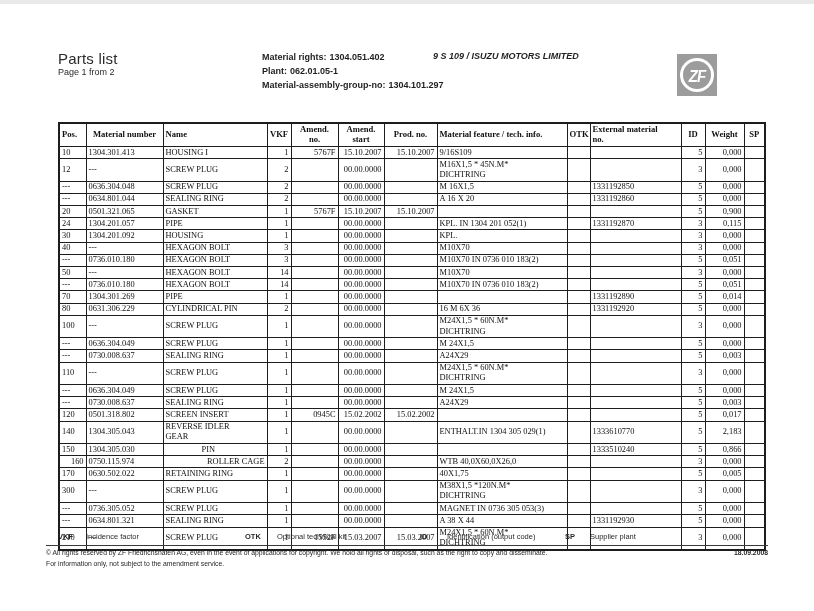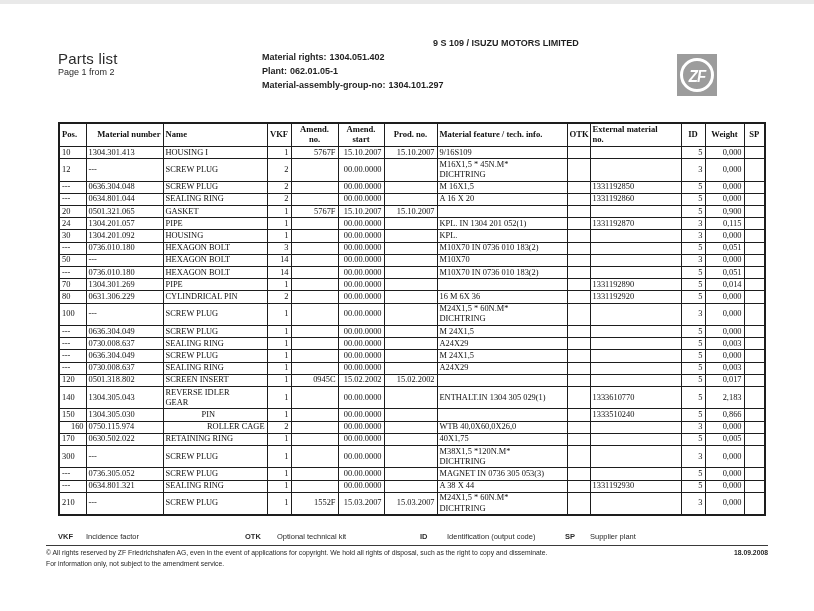--- a/index.html
+++ b/index.html
@@ -7,21 +7,21 @@
     position:relative; width:814px; height:611px; background:#ffffff;
     font-family:"Liberation Sans", sans-serif; color:#1a1a1a; overflow:hidden;
   }
   .top-strip { position:absolute; top:0; left:0; width:814px; height:4px; background:#e9e9e9; }
 
   
   .doc-title   { position:absolute; left:58px; top:50px; font-size:15px; letter-spacing:.2px; color:#2b2b2b; }
   .doc-page    { position:absolute; left:58px; top:67px; font-size:9px; color:#2b2b2b; }
   .meta        { position:absolute; left:262px; top:51px; font-size:9px; font-weight:bold; line-height:13.8px; color:#1f1f1f; }
   .meta .val   { margin-left:3px; }
-  .product     { position:absolute; left:433px; top:38px; font-size:9px; font-weight:bold; color:#1f1f1f; }
+  .product     { position:absolute; left:433px; top:51px; font-size:9px; font-weight:bold; color:#1f1f1f;font-style:italic; }
 
   .zf-logo  { position:absolute; left:677px; top:54px; width:40px; height:42px; background:#9c9c9c; }
   .zf-ring  { width:28px; height:28px; border:3px solid #fff; border-radius:50%;
               margin:4px auto 0 auto; display:flex; align-items:center; justify-content:center; }
   .zf-ring span { font-family:"Liberation Sans", sans-serif; font-style:italic; font-weight:bold;
               font-size:15px; color:#fff; letter-spacing:-1px; transform:scaleY(1.1); }
 
   
   table.parts { position:absolute; left:58px; top:122px; width:706px;
     border-collapse:collapse; table-layout:fixed;
@@ -88,21 +88,21 @@
         <col style="width: 130px;">
         <col style="width: 23px;">
         <col style="width: 91px;">
         <col style="width: 24px;">
         <col style="width: 39px;">
         <col style="width: 21px;">
       </colgroup>
     <thead>
         <tr>
           <th style="text-align: left;">Pos.</th>
-          <th style="text-align: right; margin-left: 9px;">Material number</th>
+          <th style="text-align: center; margin-left: 9px;">Material number</th>
           <th style="text-align: left;">Name</th>
           <th style="text-align: center;">VKF</th>
           <th style="text-align: center;">Amend.
 no.</th>
           <th style="text-align: center;">Amend.
 start</th>
           <th style="text-align: center;">Prod. no.</th>
           <th style="text-align: left;">Material feature / tech. info.</th>
           <th style="text-align: center;">OTK</th>
           <th style="text-align: left;">External material
@@ -213,20 +213,35 @@
           <td style="text-align: right;">00.00.0000</td>
           <td style="text-align: right;"></td>
           <td style="text-align: left;">KPL.</td>
           <td style="text-align: center;"></td>
           <td style="text-align: left;"></td>
           <td style="text-align: right;">3</td>
           <td style="text-align: right;">0,000</td>
           <td style="text-align: left;"></td>
         </tr>
         <tr>
+          <td style="text-align: left;">40</td>
+          <td style="text-align: left;">---</td>
+          <td style="text-align: left;">HEXAGON BOLT</td>
+          <td style="text-align: right;">3</td>
+          <td style="text-align: right;"></td>
+          <td style="text-align: right;">00.00.0000</td>
+          <td style="text-align: right;"></td>
+          <td style="text-align: left;">M10X70</td>
+          <td style="text-align: center;"></td>
+          <td style="text-align: left;"></td>
+          <td style="text-align: right;">3</td>
+          <td style="text-align: right;">0,000</td>
+          <td style="text-align: left;"></td>
+        </tr>
+        <tr>
           <td style="text-align: left;">---</td>
           <td style="text-align: left;">0736.010.180</td>
           <td style="text-align: left;">HEXAGON BOLT</td>
           <td style="text-align: right;">3</td>
           <td style="text-align: right;"></td>
           <td style="text-align: right;">00.00.0000</td>
           <td style="text-align: right;"></td>
           <td style="text-align: left;">M10X70 IN 0736 010 183(2)</td>
           <td style="text-align: center;"></td>
           <td style="text-align: left;"></td>
@@ -331,20 +346,36 @@
           <td style="text-align: left;">SEALING RING</td>
           <td style="text-align: right;">1</td>
           <td style="text-align: right;"></td>
           <td style="text-align: right;">00.00.0000</td>
           <td style="text-align: right;"></td>
           <td style="text-align: left;">A24X29</td>
           <td style="text-align: center;"></td>
           <td style="text-align: left;"></td>
           <td style="text-align: right;">5</td>
           <td style="text-align: right;">0,003</td>
+          <td style="text-align: left;"></td>
+        </tr>
+        <tr>
+          <td style="text-align: left;">110</td>
+          <td style="text-align: left;">---</td>
+          <td style="text-align: left;">SCREW PLUG</td>
+          <td style="text-align: right;">1</td>
+          <td style="text-align: right;"></td>
+          <td style="text-align: right;">00.00.0000</td>
+          <td style="text-align: right;"></td>
+          <td style="text-align: left;">M24X1,5 * 60N.M*
+DICHTRING</td>
+          <td style="text-align: center;"></td>
+          <td style="text-align: left;"></td>
+          <td style="text-align: right;">3</td>
+          <td style="text-align: right;">0,000</td>
           <td style="text-align: left;"></td>
         </tr>
         <tr>
           <td style="text-align: left;">---</td>
           <td style="text-align: left;">0636.304.049</td>
           <td style="text-align: left;">SCREW PLUG</td>
           <td style="text-align: right;">1</td>
           <td style="text-align: right;"></td>
           <td style="text-align: right;">00.00.0000</td>
           <td style="text-align: right;"></td>

